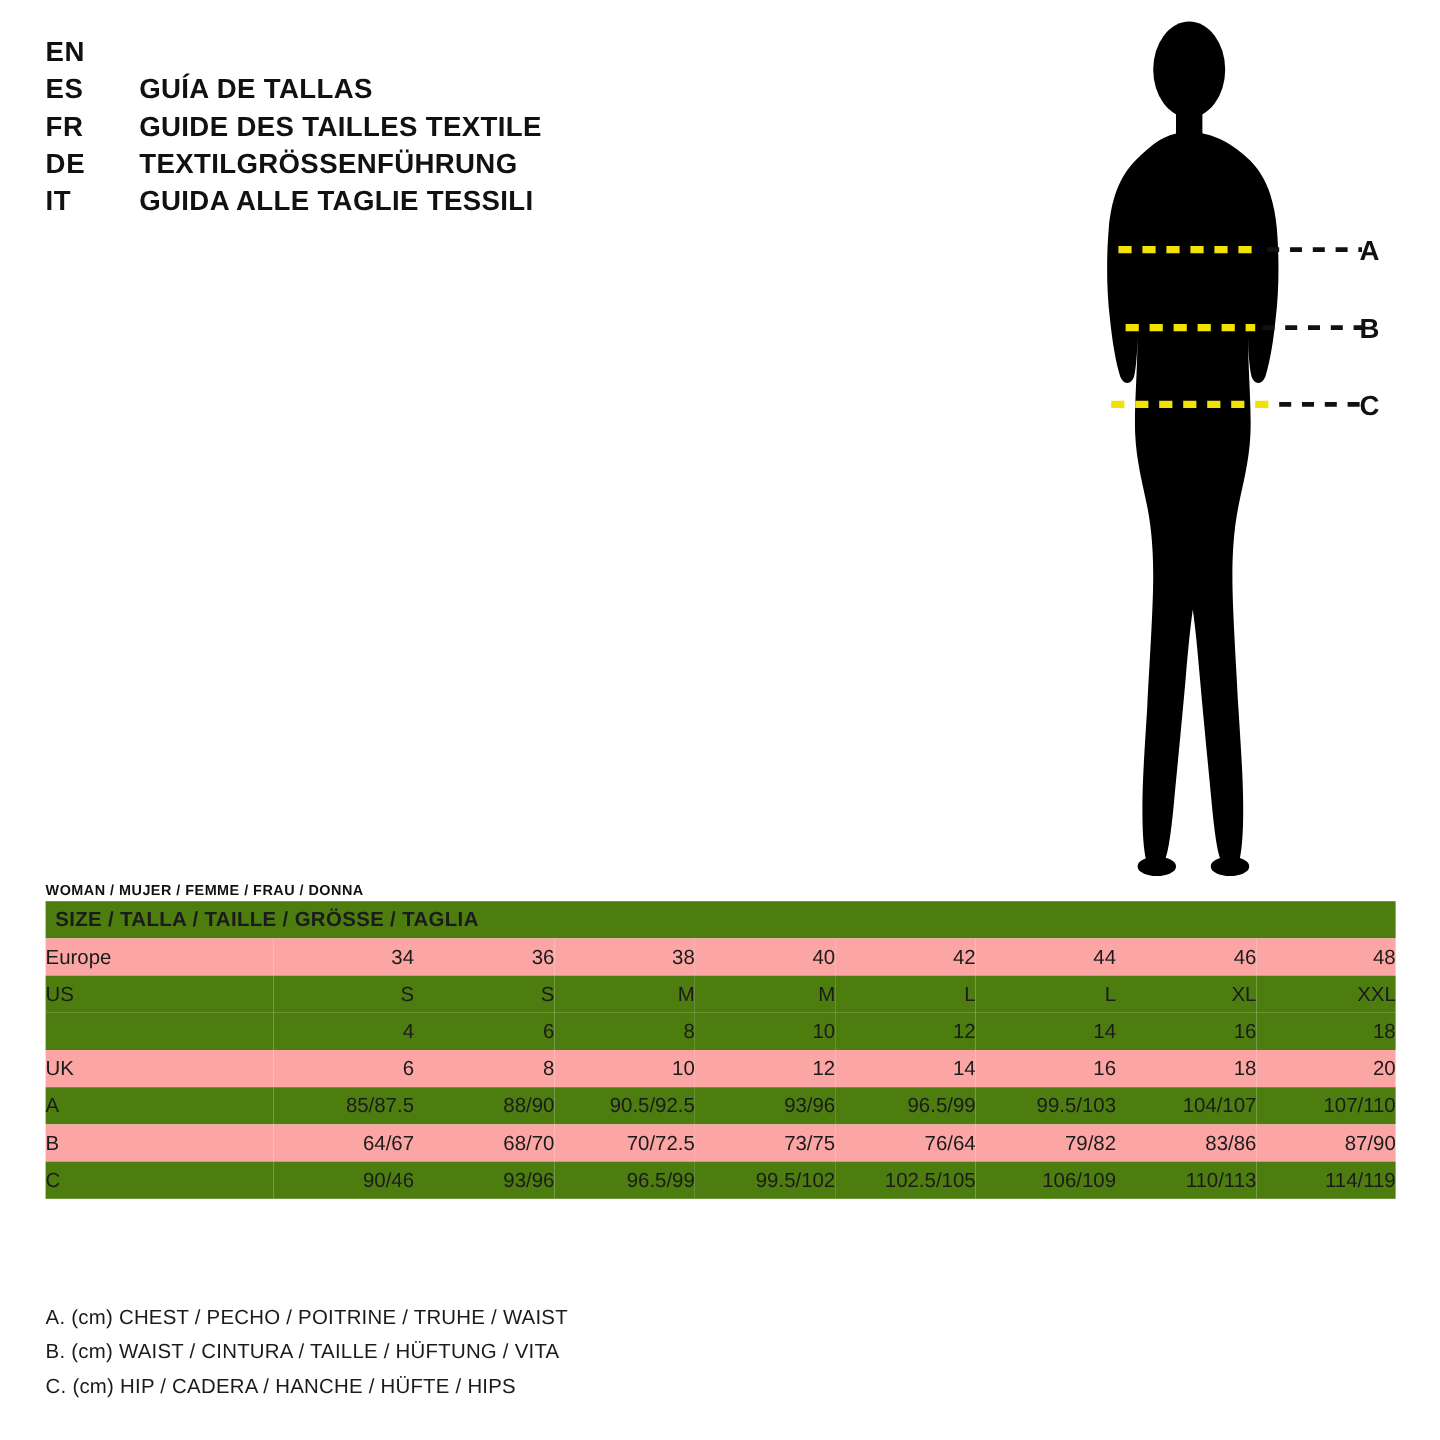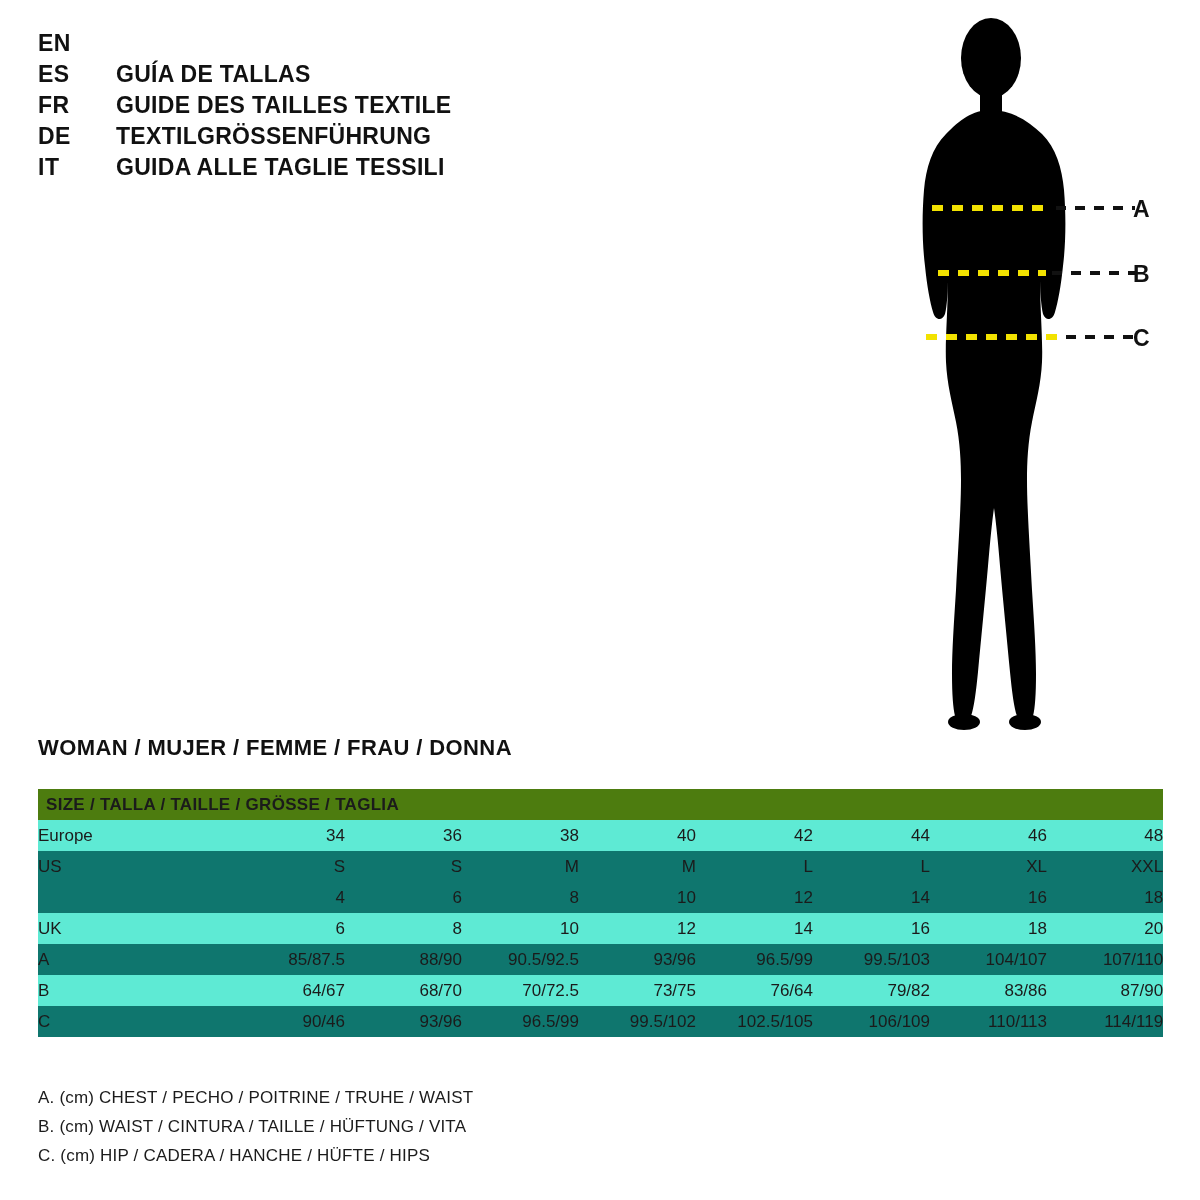--- a/index.html
+++ b/index.html
@@ -65,25 +65,25 @@
   }
 
   
   #table-section {
     position: absolute;
     top: 735px;
     left: 38px;
     width: 1125px;
   }
   #woman-heading {
-    font-size: 22px;
+    font-size: 12px;
     font-weight: bold;
     letter-spacing: 0.4px;
     color: #111;
-    margin-bottom: 28px;
+    margin-bottom: 2px;
   }
   table.size-table {
     border-collapse: collapse;
     width: 1125px;
     table-layout: fixed;
     font-size: 17px;
     color: #1b1b1b;
   }
   table.size-table th,
   table.size-table td {
@@ -95,22 +95,22 @@
   tr.header-row {
     background: #4d7c0f;
   }
   tr.header-row th {
     text-align: left;
     padding-left: 8px;
     font-weight: bold;
     font-size: 17px;
     letter-spacing: 0.3px;
   }
-  tr.row-alt { background: #0f766e; }
-  tr.row-plain { background: #5eead4; }
+  tr.row-alt { background: #4d7c0f; }
+  tr.row-plain { background: #fca5a5; }
   td.label-cell {
     text-align: left;
     padding-left: 8px;
   }
   td.val-cell {
     text-align: right;
   }
 
   
   #footnotes {

